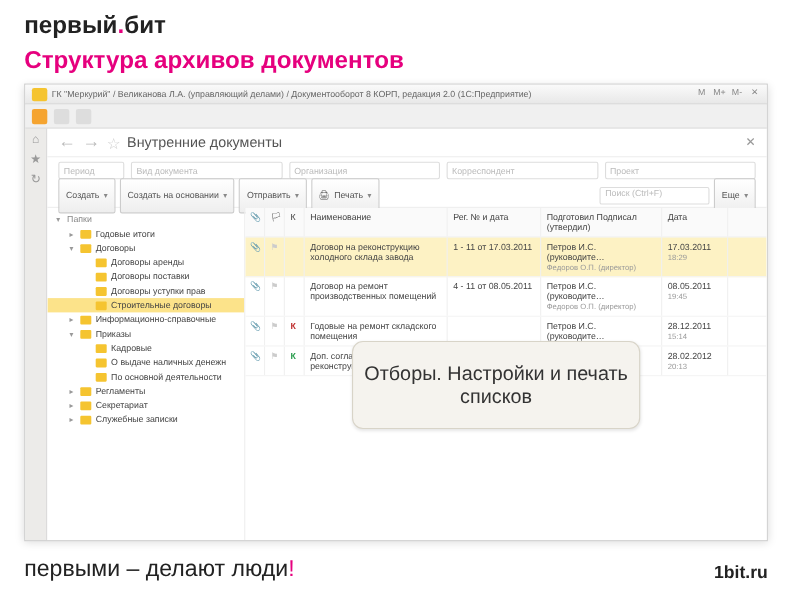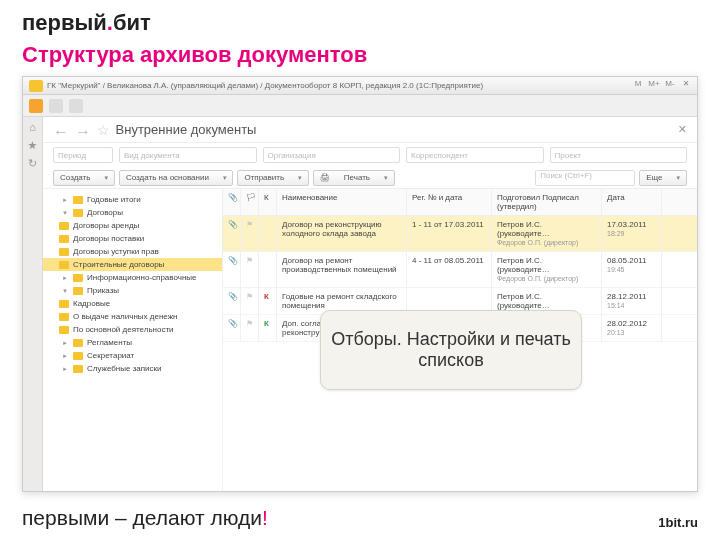--- a/index.html
+++ b/index.html
@@ -2,47 +2,47 @@
 <html><head>
 <meta charset="utf-8">
 <style>
 *{box-sizing:border-box;margin:0;padding:0;font-family:Arial,sans-serif}
 body{width:720px;height:540px;background:#fff;position:relative;overflow:hidden}
 .logo{position:absolute;top:10px;left:22px;font-size:22px;font-weight:700;color:#222}
 .logo .dot{color:#e6007e}
 .title{position:absolute;top:42px;left:22px;font-size:22px;color:#e6007e;font-weight:700}
 .footer-l{position:absolute;bottom:10px;left:22px;font-size:21px;font-weight:400;color:#222}
 .footer-l .ex{color:#e6007e}
-.footer-r{position:absolute;bottom:10px;right:22px;font-size:13px;font-weight:700;color:#222}
+.footer-r{position:absolute;bottom:10px;right:22px;font-size:16px;font-weight:700;color:#222}
 .app{position:absolute;top:76px;left:22px;width:676px;height:416px;border:1px solid #ccc;background:#f7f7f7;box-shadow:0 2px 8px rgba(0,0,0,.15)}
 .titlebar{height:18px;background:linear-gradient(#fafafa,#e8e8e8);border-bottom:1px solid #d0d0d0;font-size:8px;color:#666;padding:3px 6px;display:flex;align-items:center;gap:4px}
 .tb-menu{width:14px;height:12px;background:#f5c430;border-radius:2px}
 .toolbar{height:22px;background:#f0f0f0;border-bottom:1px solid #d8d8d8;display:flex;align-items:center;gap:6px;padding:0 6px}
 .tb-ico{width:14px;height:14px;background:#ddd;border-radius:2px}
 .tb-ico.orange{background:#f5a430}
 .sidebar-strip{position:absolute;left:0;top:40px;bottom:0;width:20px;background:#ecebe9;border-right:1px solid #d8d8d8;display:flex;flex-direction:column;align-items:center;gap:6px;padding-top:4px}
 .strip-ico{width:12px;height:12px;color:#999;font-size:11px;text-align:center;line-height:12px}
 .content{position:absolute;left:20px;top:40px;right:0;bottom:0;background:#fff;display:flex;flex-direction:column}
 .tabhdr{height:26px;display:flex;align-items:center;gap:6px;padding:0 10px;border-bottom:1px solid #eee}
 .star{color:#ccc;font-size:14px}
 .tabtxt{font-size:13px;color:#555}
 .tabclose{margin-left:auto;color:#999;font-size:11px}
 .filters{height:24px;display:flex;gap:6px;padding:4px 10px;align-items:center}
 .fld{height:16px;border:1px solid #ddd;border-radius:2px;font-size:8px;color:#bbb;padding:0 4px;display:flex;align-items:center;flex:1;min-width:0}
 .fld.sm{flex:0 0 60px}
 .actions{height:22px;display:flex;gap:4px;padding:2px 10px;align-items:center;border-bottom:1px solid #eee}
-.btn{height:16px;border:1px solid #ccc;border-radius:2px;background:linear-gradient(#fff,#eee);font-size:8px;color:#555;padding:0 6px;display:flex;align-items:center;gap:14px}
+.btn{height:32px;border:1px solid #ccc;border-radius:2px;background:linear-gradient(#fff,#eee);font-size:8px;color:#555;padding:0 6px;display:flex;align-items:center;gap:4px}
 .btn .car{font-size:7px;color:#888}
 .spacer{flex:1}
 .search{height:16px;width:100px;border:1px solid #ddd;border-radius:2px;font-size:8px;color:#bbb;padding:0 4px}
 .body{flex:1;display:flex;overflow:hidden}
 .tree{width:180px;border-right:1px solid #eee;overflow:auto;font-size:8px;color:#444;padding:4px 0}
 .tree-hdr{padding:2px 6px;color:#888;display:flex;align-items:center;gap:4px}
 .tree-item{padding:2px 6px 2px 18px;display:flex;align-items:center;gap:4px;white-space:nowrap}
-.tree-item.l2{padding-left:16px}
+.tree-item.l2{padding-left:44px}
 .tree-item.sel{background:#fce38a}
 .fld-ico{width:10px;height:8px;background:#f5c430;border-radius:1px;flex-shrink:0}
 .tri{color:#999;font-size:7px;width:8px;text-align:center;flex-shrink:0}
 .grid{flex:1;overflow:auto;font-size:8px;color:#444}
 .ghdr{display:flex;border-bottom:1px solid #eee;background:#fafafa}
 .gc{padding:4px 5px;border-right:1px solid #f0f0f0}
 .gc1{width:18px}.gc2{width:18px}.gc3{width:18px}.gc4{width:130px}.gc5{width:85px}.gc6{width:110px}.gc7{width:60px}
 .grow{display:flex;border-bottom:1px solid #f4f4f4}
 .grow.sel{background:#fdf2c4}
 .paperclip{color:#b8a050}
@@ -115,20 +115,24 @@
       <div class="btn">🖨 <span>Печать</span><span class="car">▾</span></div>
       <div class="spacer"></div>
       <div class="search">Поиск (Ctrl+F)</div>
       <div class="btn">
           <span>Еще</span>
           <span class="car">▾</span>
         </div>
     </div>
     <div class="body">
       <div class="tree">
+        <div class="tree-hdr">
+            <span class="tri">▾</span>
+            <span>Папки</span>
+          </div>
         <div id="tree-items">
             <div class="tree-item">
               <span class="tri">▸</span>
               <span class="fld-ico"></span>
               <span>Годовые итоги</span>
             </div>
             <div class="tree-item">
               <span class="tri">▾</span>
               <span class="fld-ico"></span>
               <span>Договоры</span>

